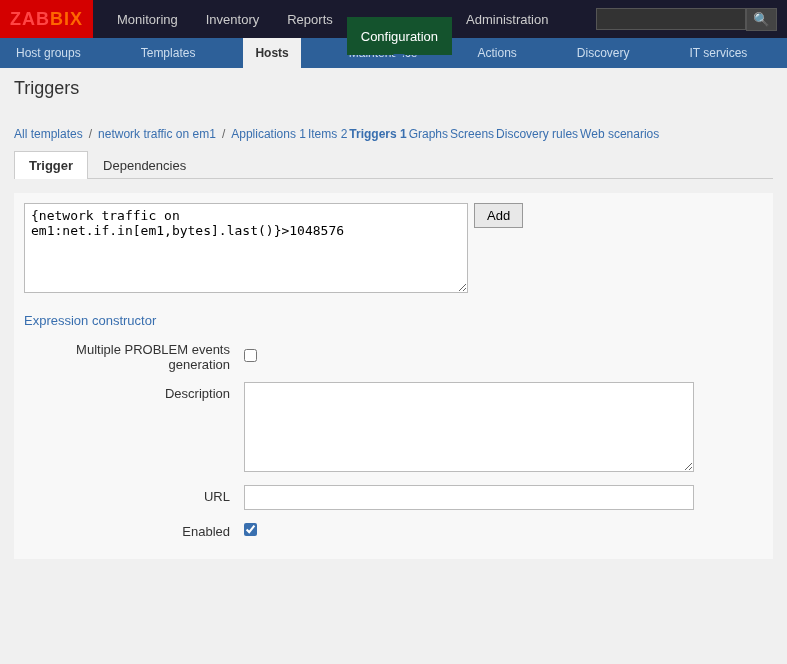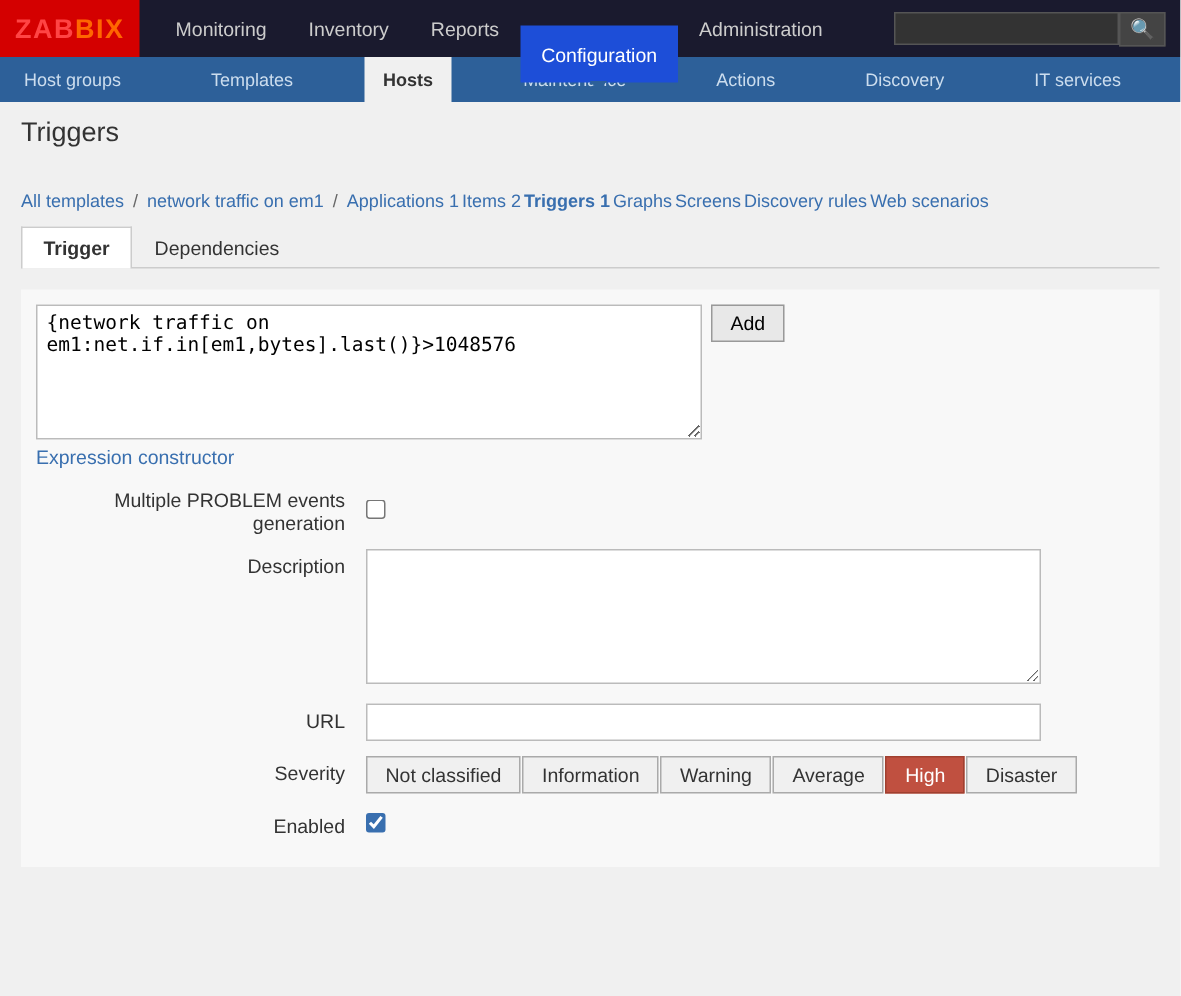--- a/index.html
+++ b/index.html
@@ -36,21 +36,21 @@
       padding: 0 14px;
       height: 100%;
       display: flex;
       align-items: center;
       cursor: pointer;
       font-size: 13px;
       text-decoration: none;
     }
     .top-nav-item.active {
       color: #fff;
-      background: #1d4ed8;
+      background: #14532d;
       position: relative;
       margin-top: 34px;
     }
     .top-nav-item.active::after {
       content: '';
       position: absolute;
       bottom: -5px;
       left: 50%;
       transform: translateX(-50%);
       border-left: 6px solid transparent;
@@ -221,21 +221,21 @@
       color: #333;
       border-color: #bbb;
       padding: 5px 14px;
     }
     .expression-link {
       color: #396faf;
       text-decoration: none;
       font-size: 13px;
       cursor: pointer;
       display: inline-block;
-      margin-top: 4px;
+      margin-top: 20px;
     }
 
     
     .checkbox-row {
       display: flex;
       align-items: center;
       margin-bottom: 10px;
       padding: 0 10px;
     }
 
@@ -349,33 +349,20 @@
       </div>
     </div>
 
     <div class="form-row">
       <div class="form-label">URL</div>
       <div class="form-field">
         <input type="text" class="form-input" style="width: 450px;">
       </div>
     </div>
 
-    <div class="form-row">
-      <div class="form-label">Severity</div>
-      <div class="form-field">
-        <div class="severity-row">
-          <button class="severity-btn">Not classified</button>
-          <button class="severity-btn">Information</button>
-          <button class="severity-btn">Warning</button>
-          <button class="severity-btn">Average</button>
-          <button class="severity-btn active-high">High</button>
-          <button class="severity-btn">Disaster</button>
-        </div>
-      </div>
-    </div>
 
     <div class="checkbox-row">
       <div class="form-label">Enabled</div>
       <input type="checkbox" checked="" style="accent-color: rgb(57, 111, 175);">
     </div>
 
 
   </div>
 </div>
 

